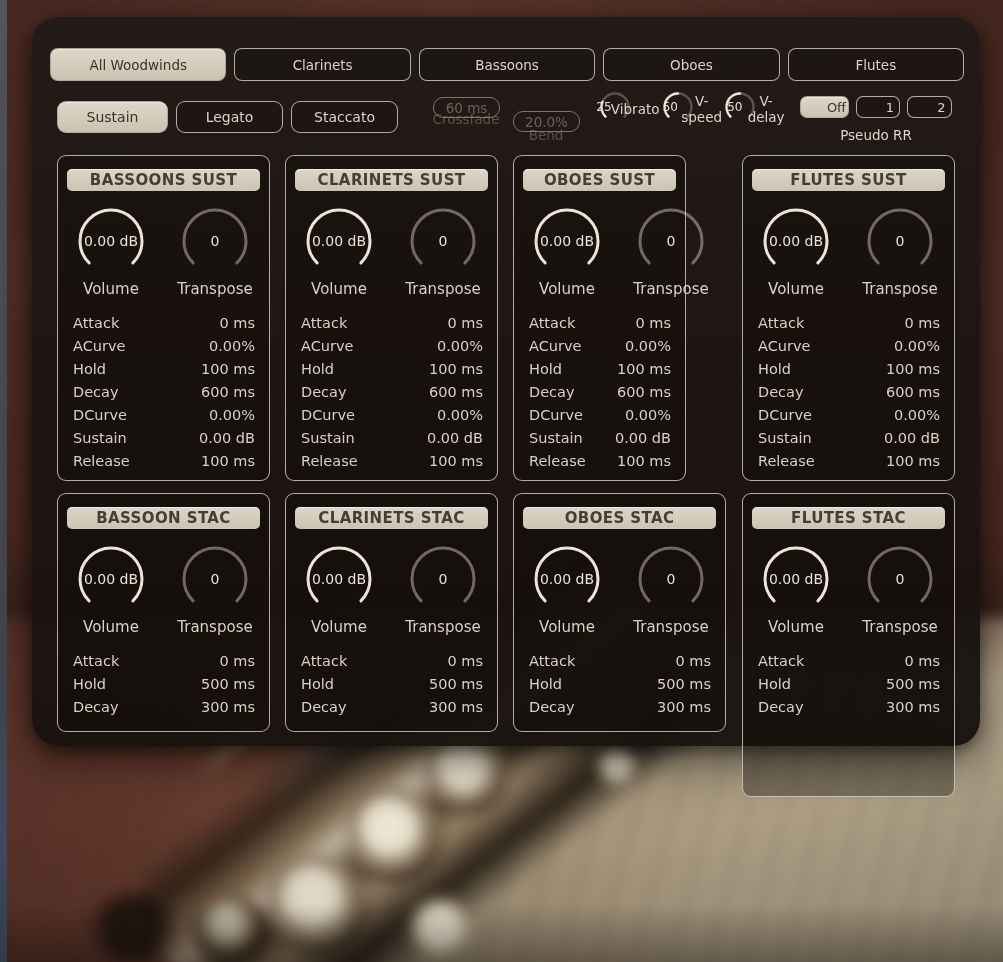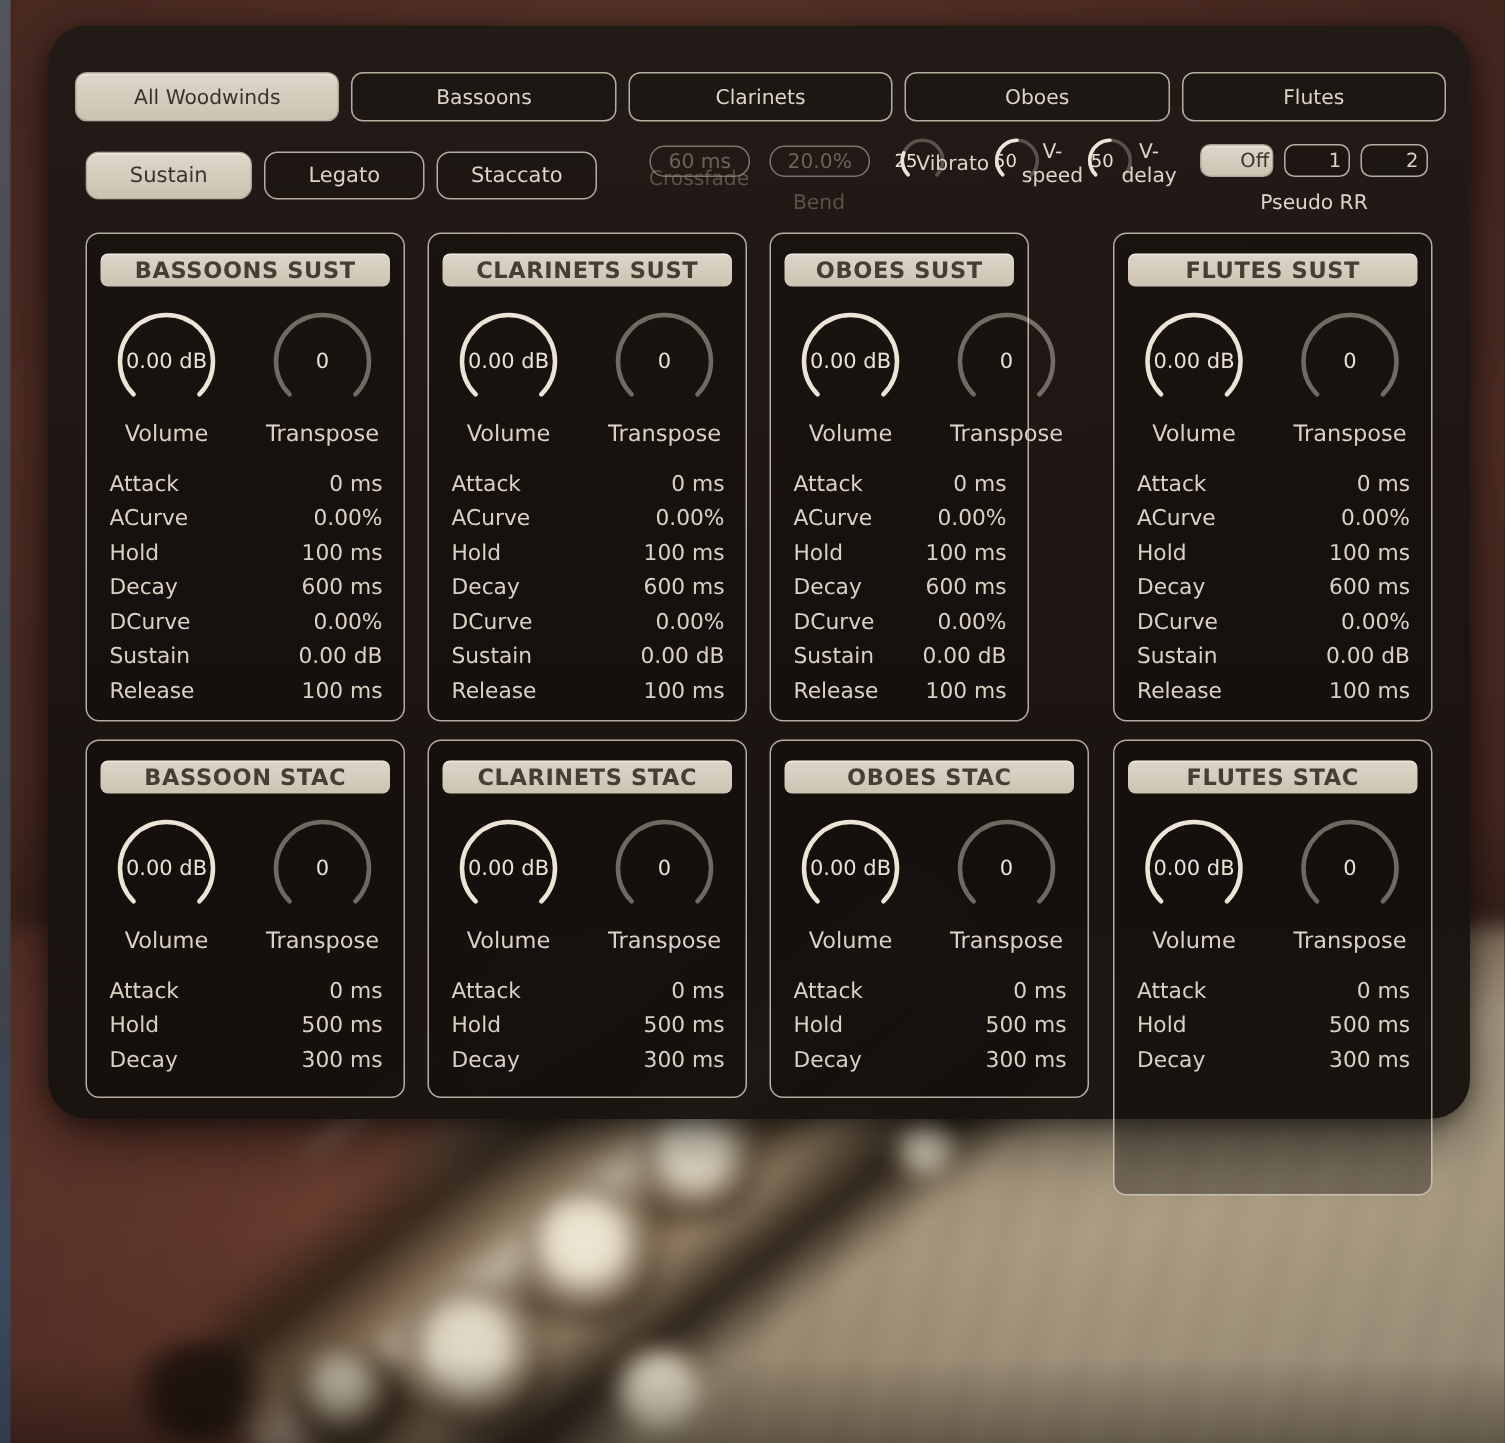--- a/index.html
+++ b/index.html
@@ -126,36 +126,36 @@
   <div class="blob" style="left:614px;top:764px;width:50px;height:46px;background:radial-gradient(circle,#d9d1be 0 35%,rgba(110,92,66,0.7) 60%,rgba(0,0,0,0) 75%);"></div>
   <div class="blob" style="left:105px;top:915px;width:100px;height:70px;background:radial-gradient(circle,rgba(25,17,10,0.85) 0 45%,rgba(0,0,0,0) 75%);"></div>
   <div class="blob" style="left:215px;top:918px;width:76px;height:70px;background:radial-gradient(circle at 45% 40%,#cfc6b2 0 22%,#6c5b44 45%,rgba(25,17,10,0.8) 65%,rgba(0,0,0,0) 80%);"></div>
 </div>
 <div class="vignette"></div>
 <div class="p-strip"></div>
 
 <div class="window">
   <div class="tabs-row" id="instrument-tabs">
       <div class="tab active">All Woodwinds</div>
+      <div class="tab">Clarinets</div>
       <div class="tab">Bassoons</div>
-      <div class="tab">Clarinets</div>
       <div class="tab">Oboes</div>
       <div class="tab">Flutes</div>
     </div>
   <div class="arts-row" id="articulation-tabs">
       <div class="art-btn active">Sustain</div>
       <div class="art-btn">Legato</div>
       <div class="art-btn">Staccato</div>
     </div>
 
   <div class="dimbox" style="left:401px;top:80px;">
     <span>60 ms</span>
   </div>
   <div class="dimlabel" style="left:389px;top:94px;">Crossfade</div>
-  <div class="dimbox" style="left:481px;top:80px;align-items:center;">
+  <div class="dimbox" style="left:481px;top:94px;align-items:center;">
     <span>20.0%</span>
   </div>
   <div class="dimlabel" style="left:469px;top:110px;">Bend</div>
 
   <div class="knobs-sm" id="vibrato-knobs">
       <div class="kcol">
         <div class="kface-sm">
           <svg viewBox="0 0 36 36" width="36" height="36">
             <path d="M 8.45 27.55 A 13.5 13.5 0 1 1 27.55 27.55" stroke="rgba(236,229,215,0.28)" stroke-width="2.4" fill="none" stroke-linecap="round"></path>
             <path d="M 8.45 27.55 A 13.5 13.5 0 0 1 5.53 12.83" stroke="#ece5d7" stroke-width="2.4" fill="none" stroke-linecap="round"></path>

